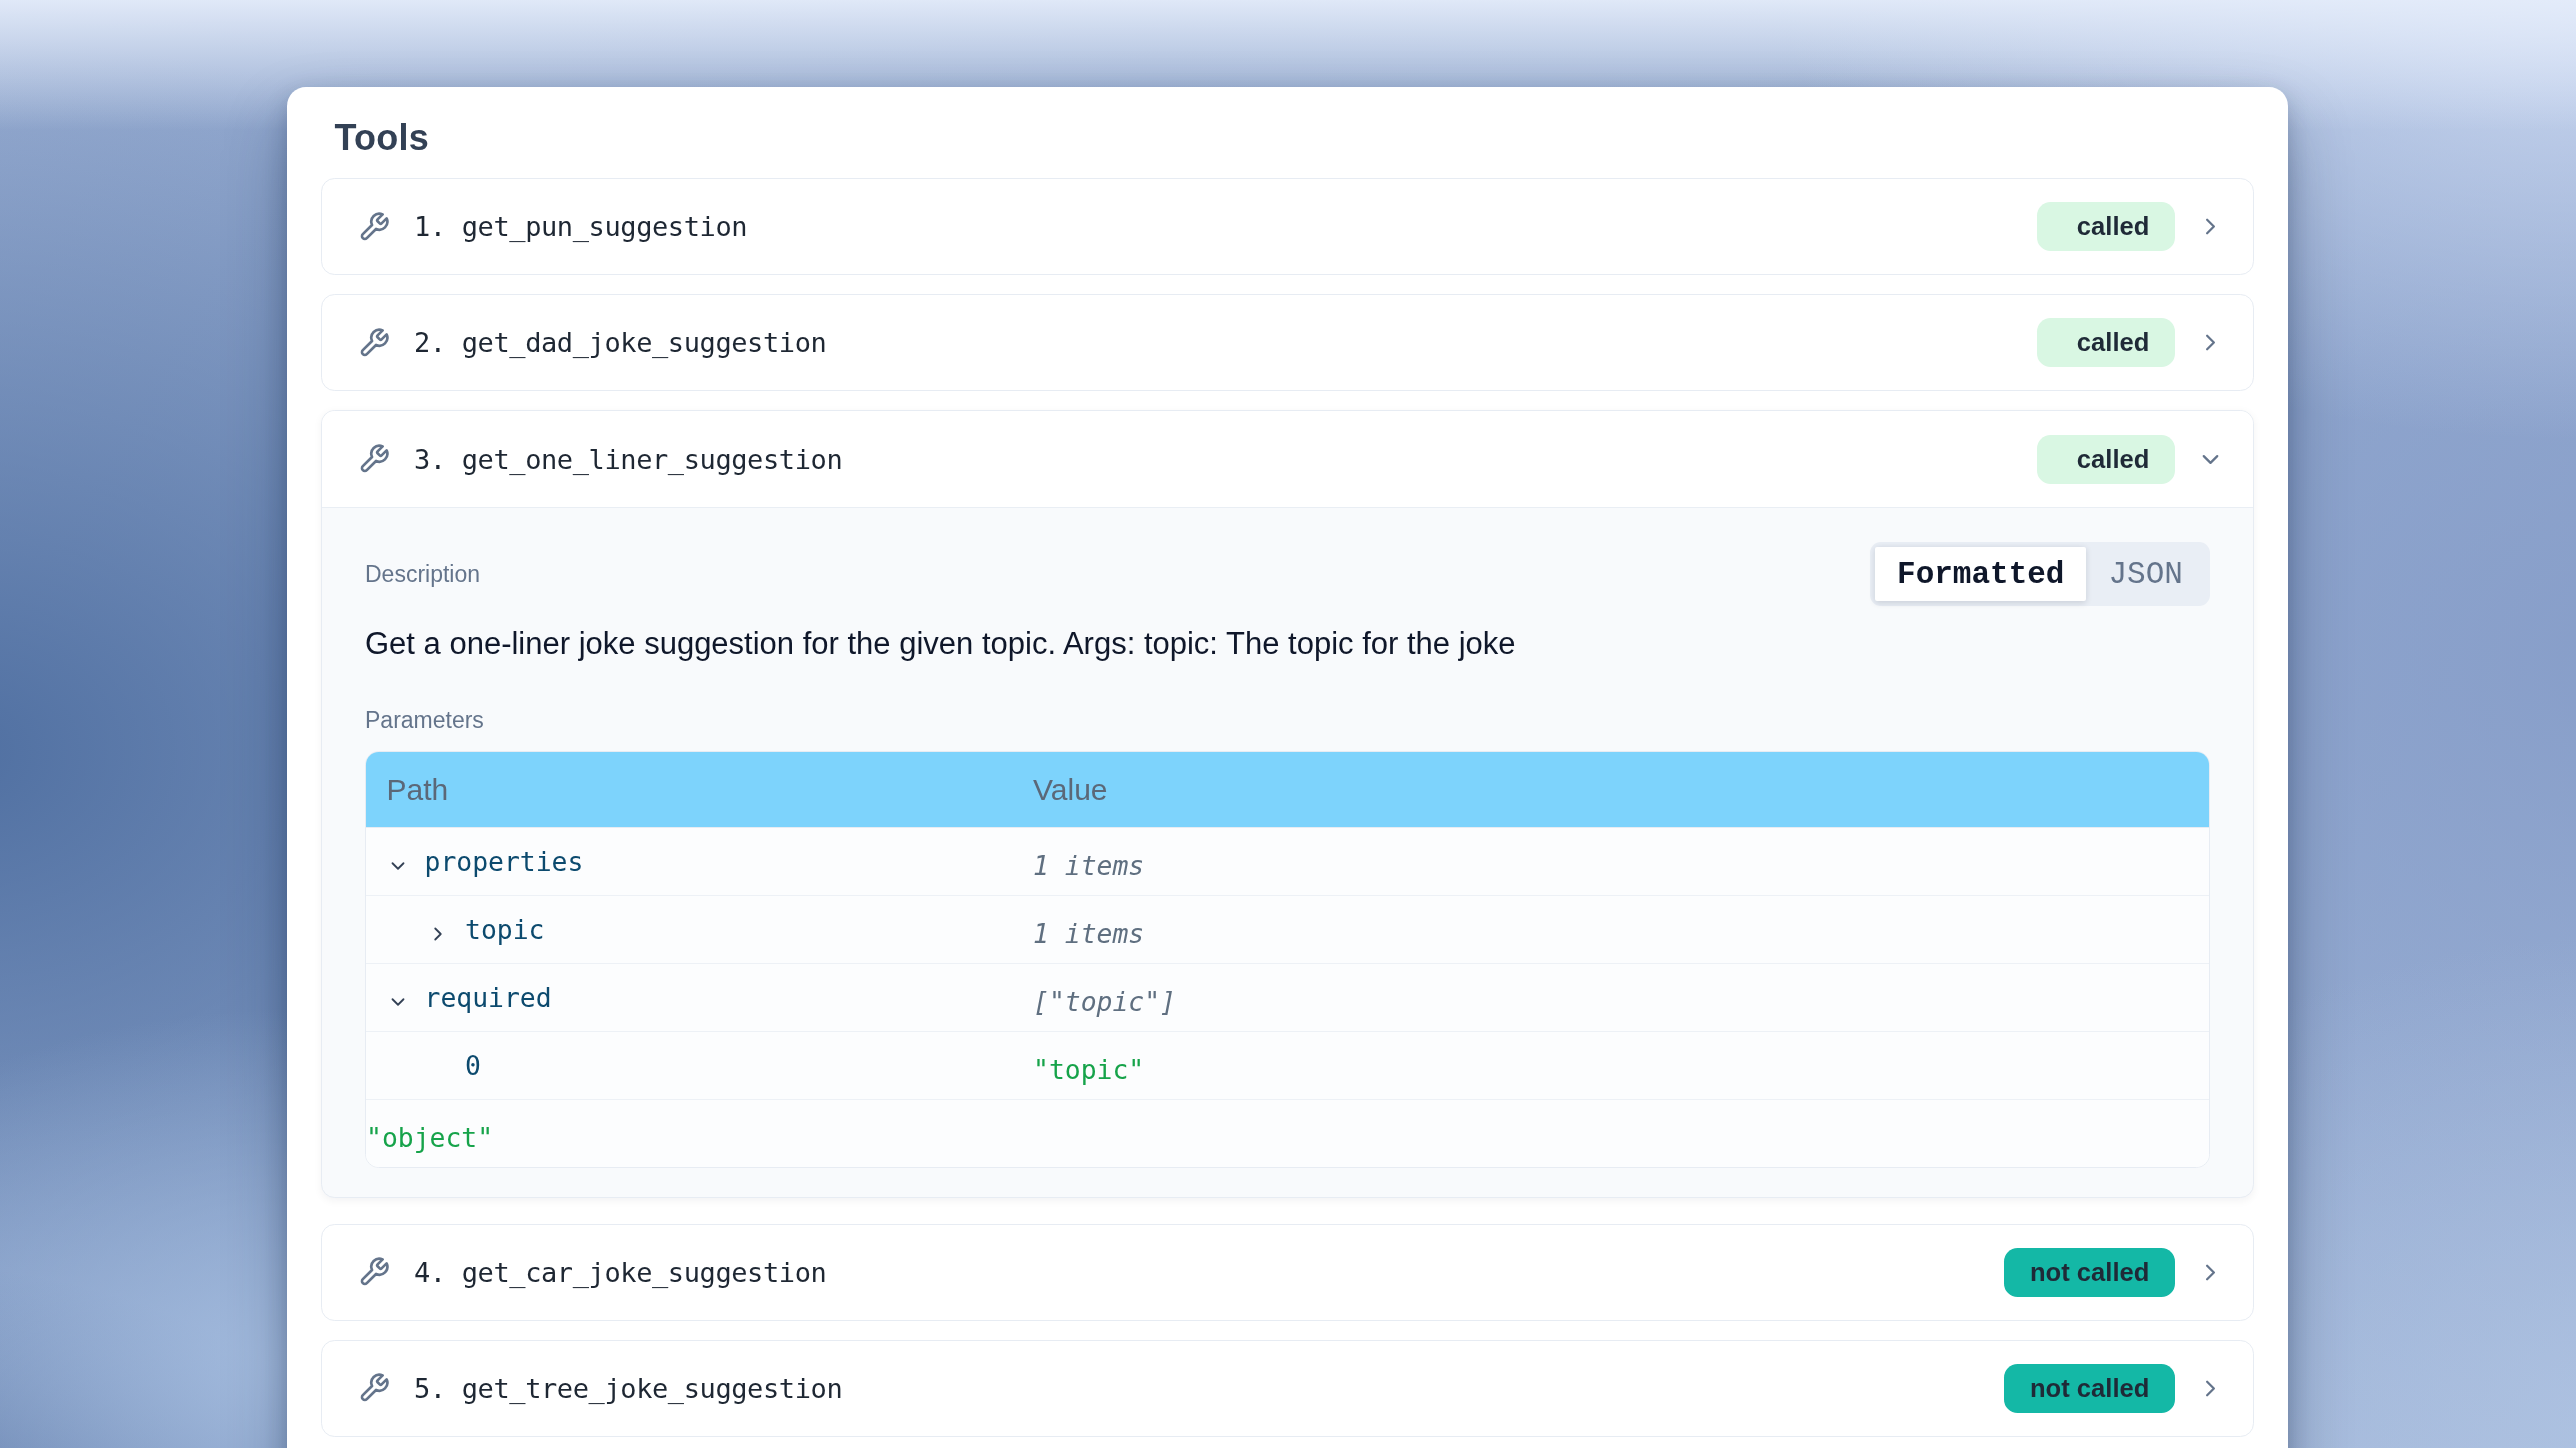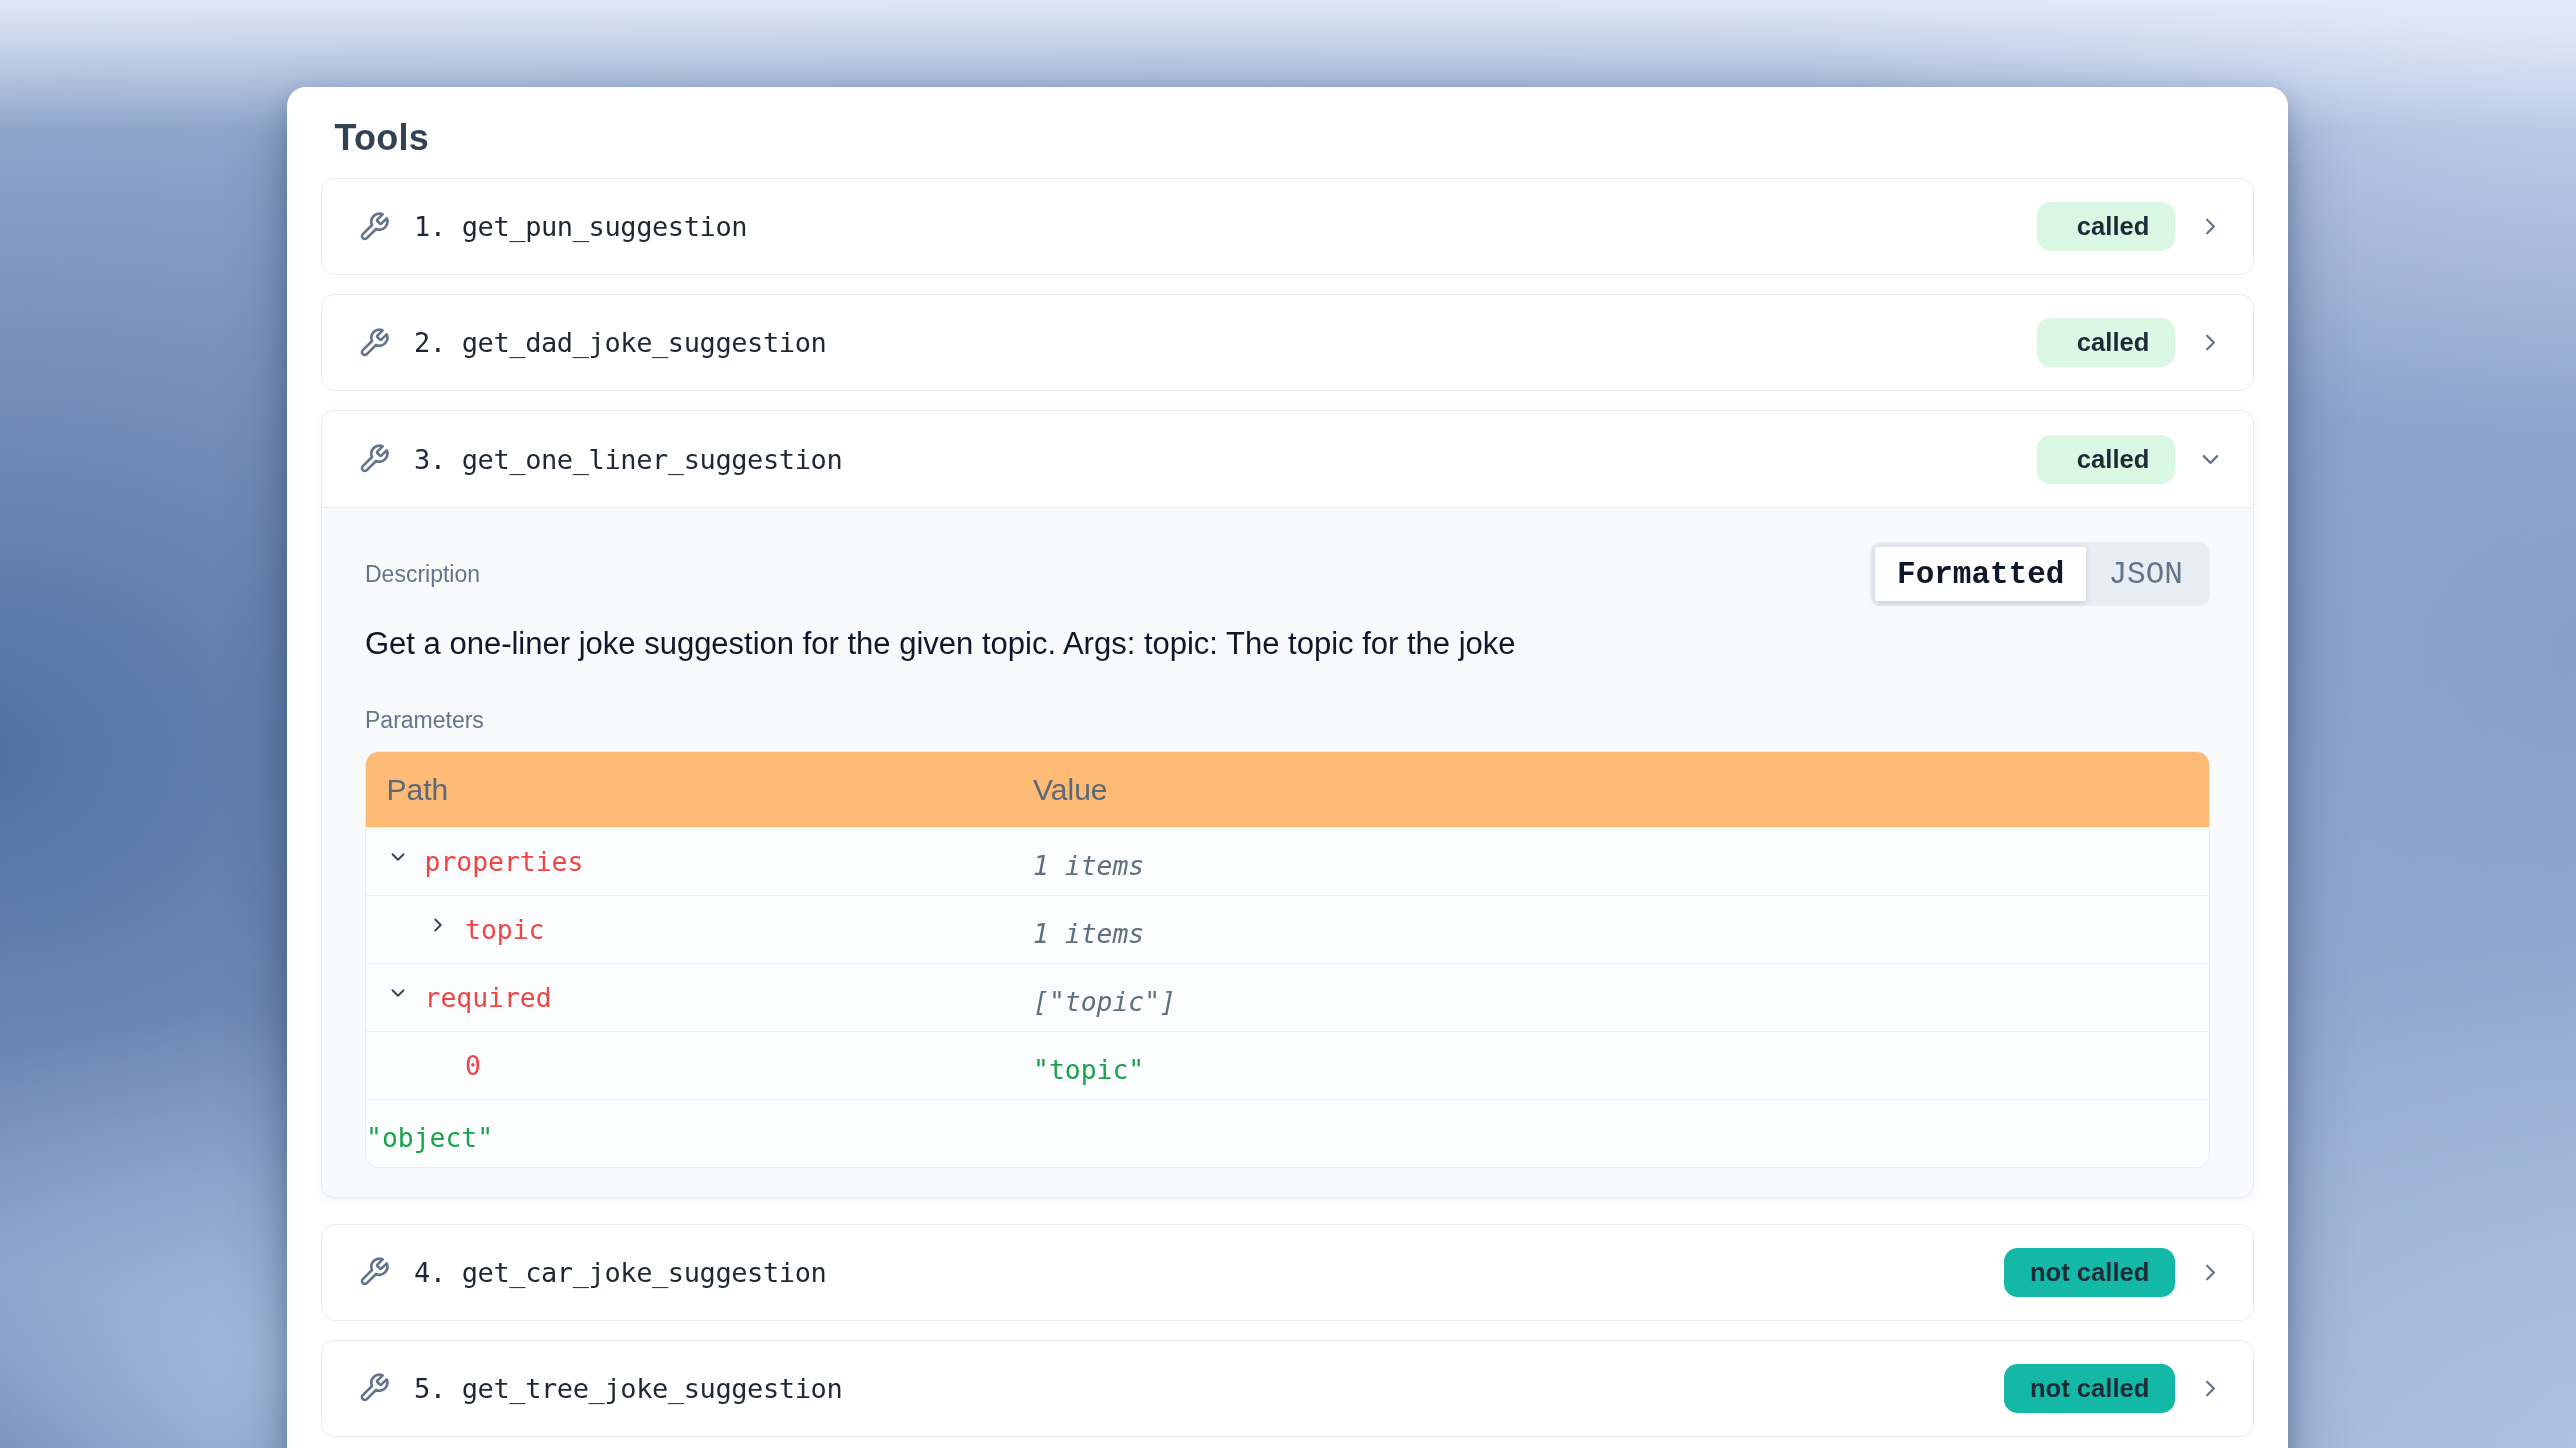--- a/index.html
+++ b/index.html
@@ -60,30 +60,30 @@
     color:#64748b;padding:8.5px 22px;border-radius:2px;cursor:pointer;line-height:1.2;
   }
   .toggle-btn.active{background:#ffffff;color:#0f172a;font-weight:700;box-shadow:0 1.7px 6px rgba(15,23,42,.14);}
   .desc{margin:0 0 44px 0;font-size:31px;line-height:38px;color:#0f172a;}
   .params-label{margin-bottom:17px;}
   .param-table{
     border:1.7px solid #e7ecf3;border-radius:13.6px;background:#fcfdfe;overflow:hidden;
   }
   .pt-header{
     display:flex;align-items:center;height:75px;border-bottom:1.7px solid #e7ecf3;
-    font-size:30px;color:#5b6878;background:#fdba74;
+    font-size:30px;color:#5b6878;background:#7dd3fc;
   }
   .pt-col-path{width:667px;box-sizing:border-box;padding-left:20.5px;flex:none;}
   .pt-col-value{flex:1;}
   .pt-row{
     display:flex;align-items:center;height:67px;border-bottom:1.7px solid #edf1f6;
     font-family:"DejaVu Sans Mono","Liberation Mono",monospace;font-size:26.4px;background:#fcfdfe;
   }
   .pt-row:last-child{border-bottom:none;}
-  .pt-path{width:667px;box-sizing:border-box;display:flex;align-items:flex-start;color:#ef4444;flex:none;padding-left:20.5px;}
+  .pt-path{width:667px;box-sizing:border-box;display:flex;align-items:flex-end;color:#0c4a6e;flex:none;padding-left:20.5px;}
   .pt-path.indent-1{padding-left:61px;}
   .pt-path.indent-2{padding-left:61px;}
   .tchev{width:38px;flex:none;display:flex;align-items:center;color:#334155;cursor:pointer;}
   .tchev.empty{cursor:default;}
   .pt-value{flex:1;color:#5f6f80;margin-top:7px;}
   .pt-value.muted-italic{font-style:italic;color:#5f6f80;}
   .pt-value.string{color:#16a34a;}
 </style>
 </head>
 <body>

